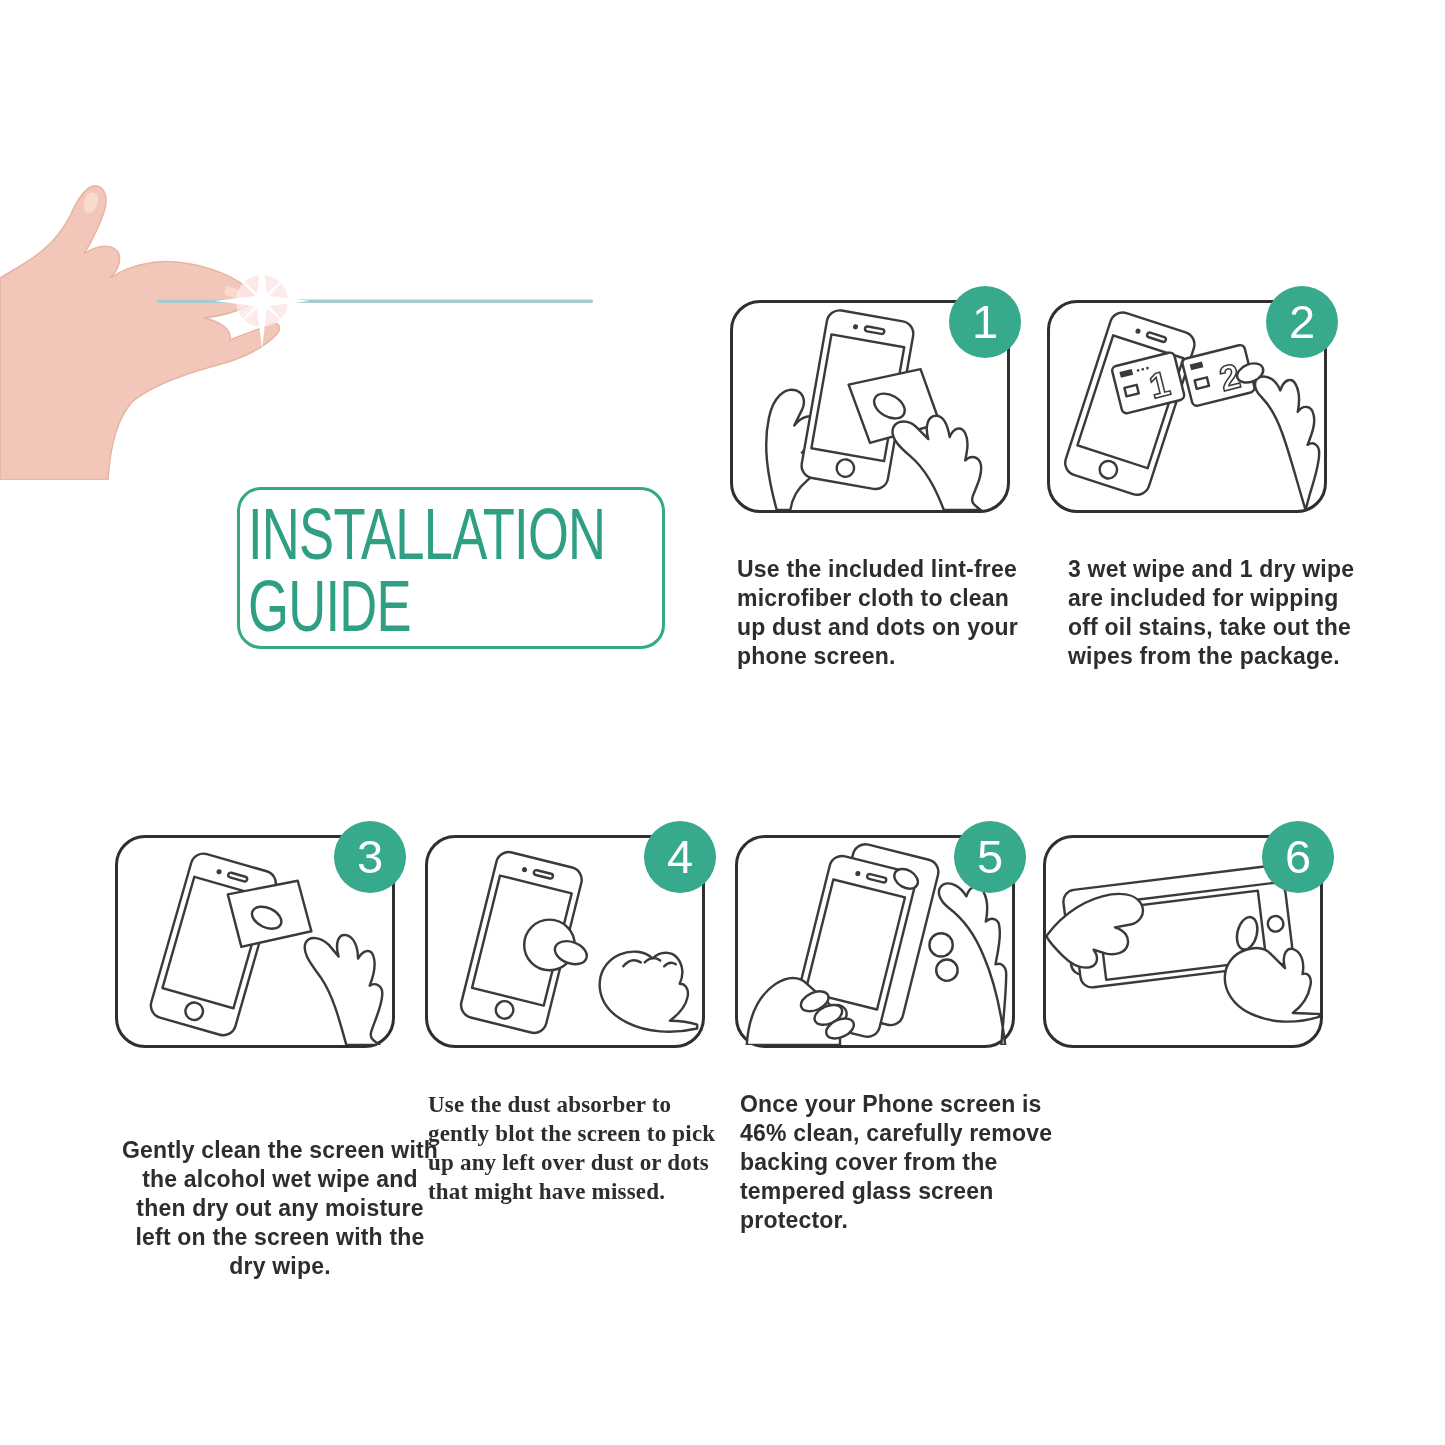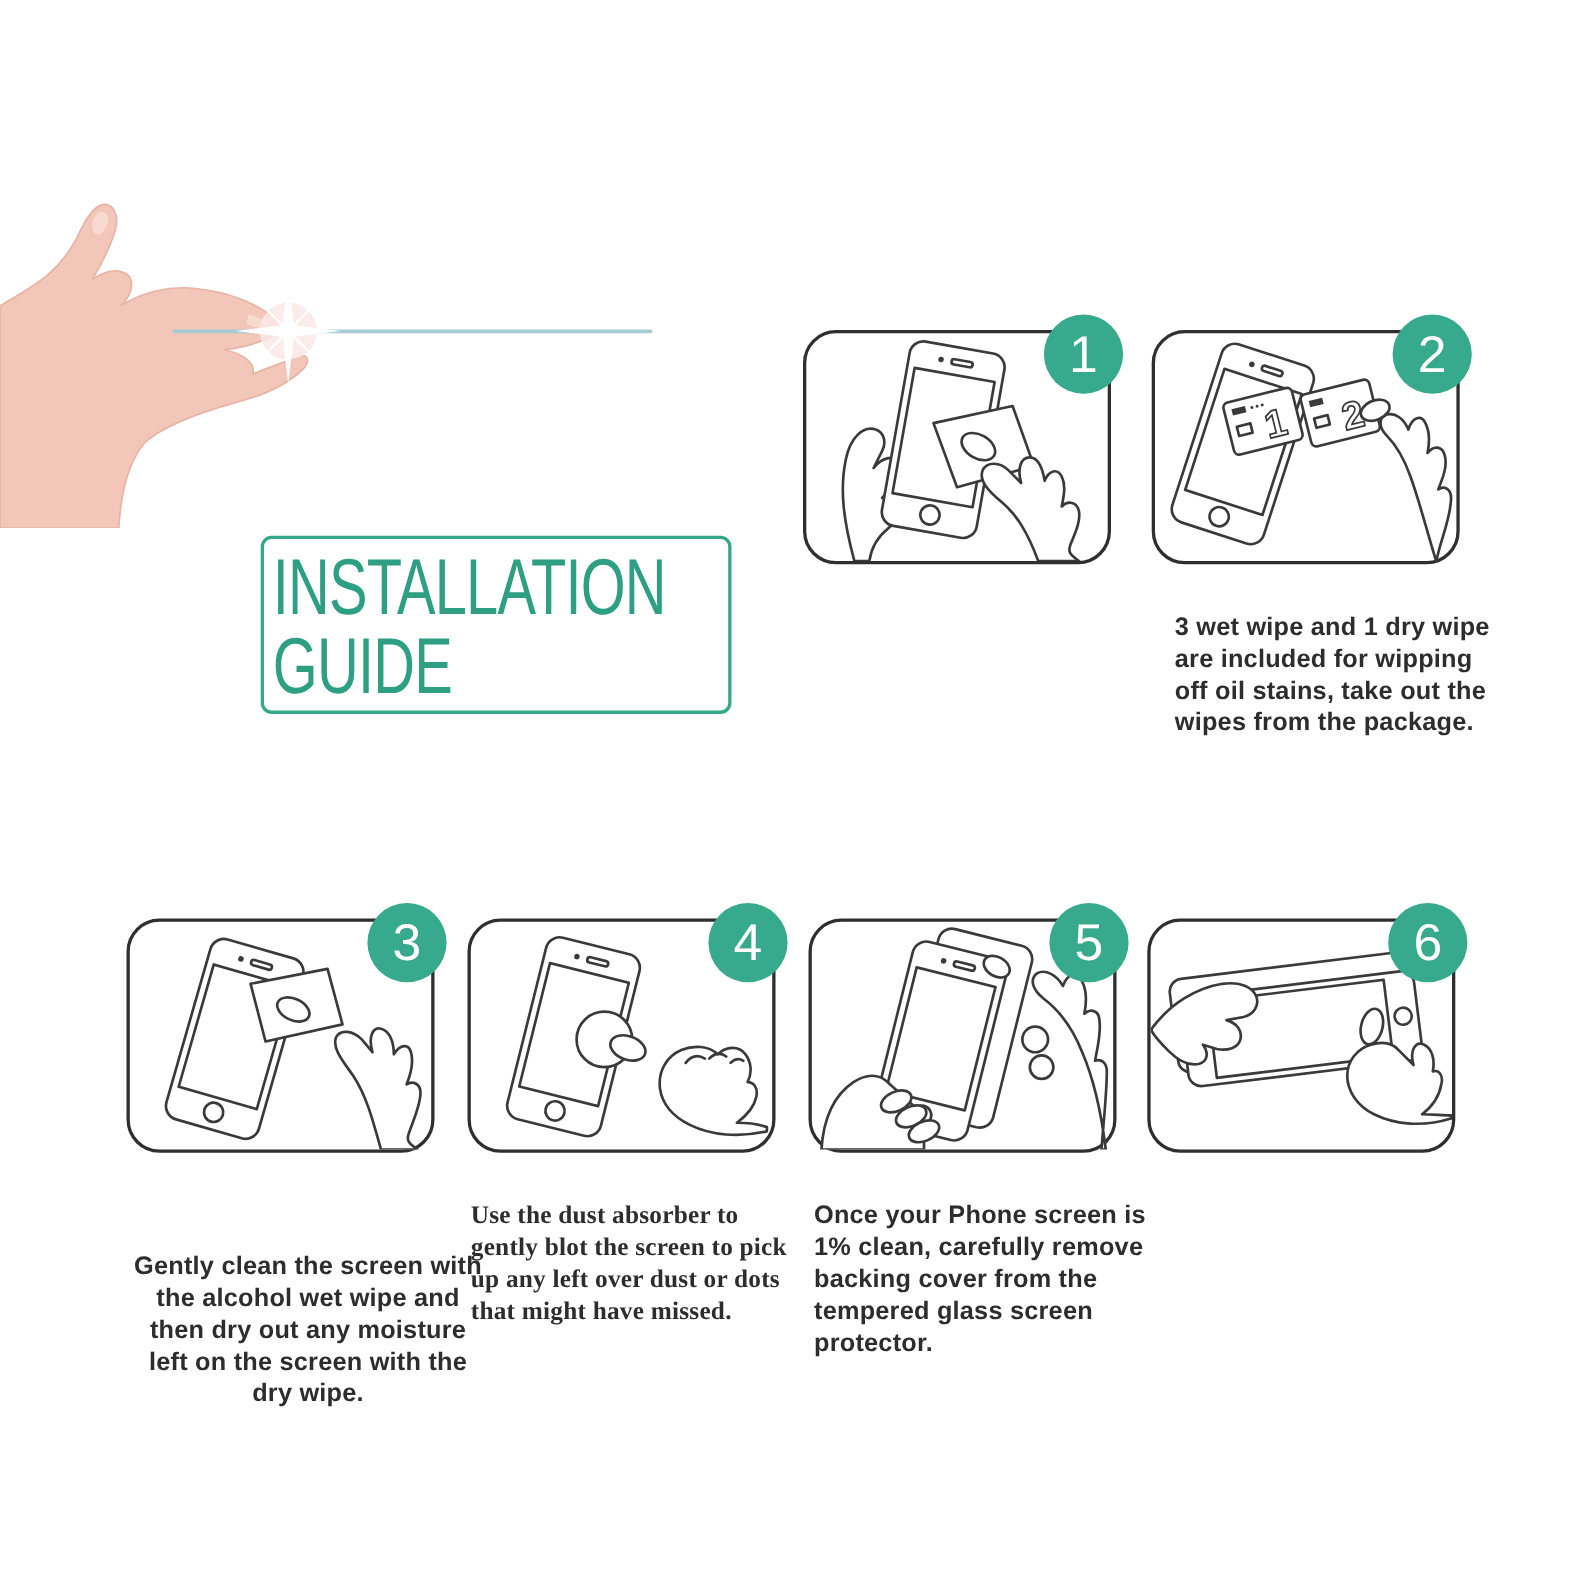--- a/index.html
+++ b/index.html
@@ -6,21 +6,21 @@
   .canvas {
     position:relative; width:1445px; height:1445px; background:#ffffff;
     overflow:hidden; font-family:"Liberation Sans", sans-serif;
   }
   
   .hero { position:absolute; left:0; top:150px; width:620px; height:330px; }
 
   
   .title-box {
     position:absolute; left:237px; top:487px; width:428px; height:162px;
-    border:3px solid #35a88a; border-radius:10px; box-sizing:border-box;
+    border:3px solid #35a88a; border-radius:24px; box-sizing:border-box;
     padding:8px 0 0 8px; overflow:visible;
   }
   .title-line {
     color:#2f9f83; font-size:72px; font-weight:400; line-height:72px;
     letter-spacing:-1px; white-space:nowrap;
     transform:scaleX(0.73); transform-origin:0 50%;
   }
 
   
   .illus {
@@ -95,20 +95,21 @@
         <circle cx="30" cy="14" r="2.6" class="dot"></circle>
         <rect x="40" y="11.5" width="20" height="5" rx="2.5" class="nofill"></rect>
         <circle cx="45" cy="159" r="9" class="nofill"></circle>
       </g>
       <polygon class="hand" points="118,84 192,68 212,124 140,144"></polygon>
       <path class="hand" d="M216,213 C206,186 196,170 182,158 C170,148 160,138 164,128 C168,120 180,120 188,128 L200,140 C196,126 200,116 208,116 C216,116 220,126 222,138 C226,128 234,126 238,134 C242,142 240,152 238,162 C244,156 252,158 254,166 C256,176 250,188 246,198 C243,206 248,208 254,213 Z"></path>
       <ellipse class="hand" cx="160" cy="106" rx="17" ry="11" transform="rotate(30 160 106)"></ellipse>
     </svg>
     <div class="badge"><span>1</span></div>
   </div>
+  <p class="caption" style="left:737px; top:555px; width:305px;">Use the included lint-free microfiber cloth to clean up dust and dots on your phone screen.</p>
 
   <div class="illus" style="left:1047px; top:300px;">
     <svg viewBox="0 0 280 213">
       <g transform="translate(36,16) rotate(18 45 88)">
         <rect x="0" y="0" width="90" height="175" rx="13" class="ln"></rect>
         <rect x="7" y="26" width="76" height="119" class="ln"></rect>
         <circle cx="30" cy="14" r="2.6" class="dot"></circle>
         <rect x="40" y="11.5" width="20" height="5" rx="2.5" class="nofill"></rect>
         <circle cx="45" cy="159" r="9" class="nofill"></circle>
       </g>
@@ -183,21 +184,21 @@
       <ellipse class="hand" cx="78" cy="168" rx="15" ry="9" transform="rotate(-24 78 168)"></ellipse>
       <ellipse class="hand" cx="92" cy="182" rx="15" ry="9" transform="rotate(-24 92 182)"></ellipse>
       <ellipse class="hand" cx="104" cy="196" rx="15" ry="9" transform="rotate(-24 104 196)"></ellipse>
       <path class="hand" d="M274,213 C270,180 264,150 252,122 C244,102 232,84 216,72 C206,64 202,54 210,48 C218,44 228,50 234,60 C238,48 248,46 252,56 C256,64 256,76 254,86 C260,80 268,84 268,92 C270,104 266,118 264,130 C270,128 275,132 275,140 C275,160 272,186 270,213 Z"></path>
       <circle cx="208" cy="110" r="12" class="hand"></circle>
       <circle cx="214" cy="136" r="11" class="hand"></circle>
       <ellipse class="hand" cx="172" cy="42" rx="13" ry="9" transform="rotate(30 172 42)"></ellipse>
     </svg>
     <div class="badge"><span>5</span></div>
   </div>
-  <p class="caption" style="left:740px; top:1090px; width:340px;">Once your Phone screen is 1% clean, carefully remove backing cover from the tempered glass screen protector.</p>
+  <p class="caption" style="left:740px; top:1090px; width:340px;">Once your Phone screen is 46% clean, carefully remove backing cover from the tempered glass screen protector.</p>
 
   <div class="illus" style="left:1043px; top:835px;">
     <svg viewBox="0 0 280 213">
       <g transform="translate(30,58) rotate(-7 110 42)">
         <rect x="-8" y="-18" width="226" height="88" rx="12" class="ln"></rect>
         <rect x="0" y="0" width="220" height="84" rx="12" class="ln"></rect>
         <rect x="26" y="6" width="166" height="72" class="ln"></rect>
         <circle cx="206" cy="42" r="8" class="nofill"></circle>
         <circle cx="13" cy="28" r="2.4" class="dot"></circle>
         <rect x="10.5" y="40" width="5" height="17" rx="2.5" class="nofill"></rect>

